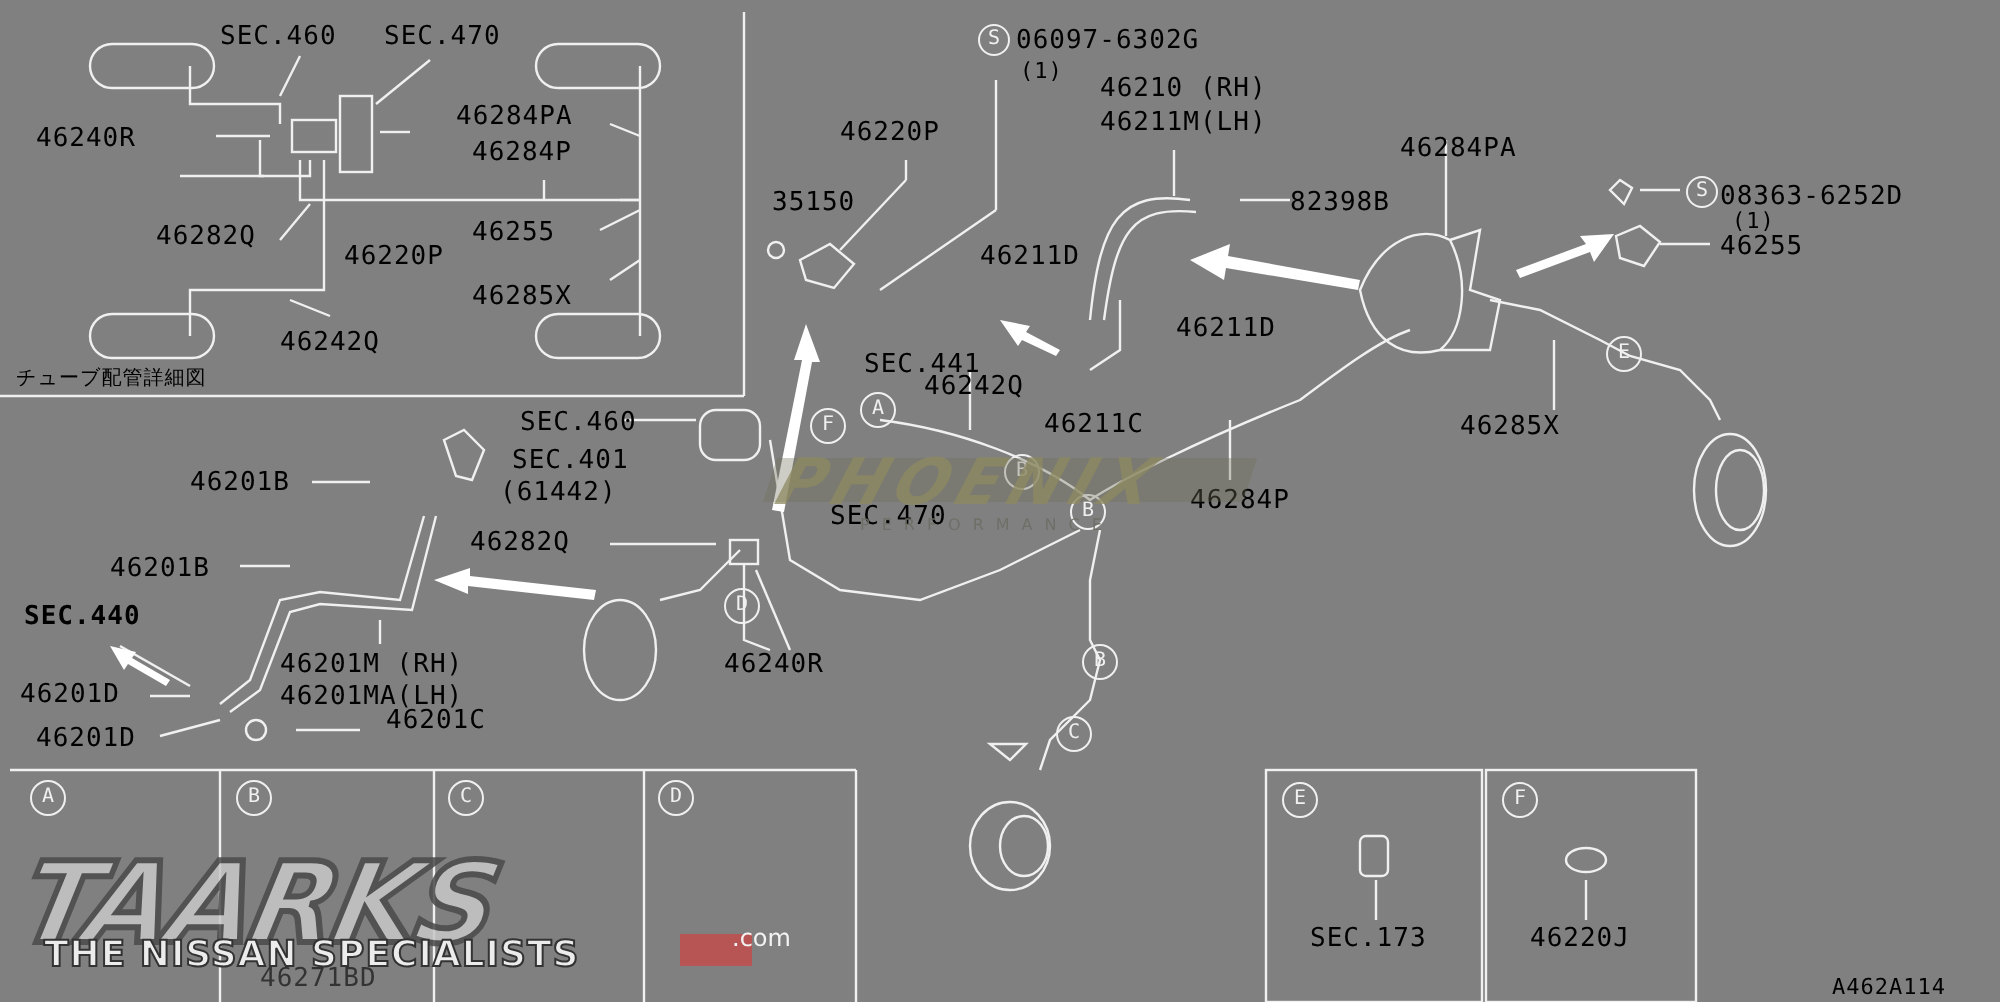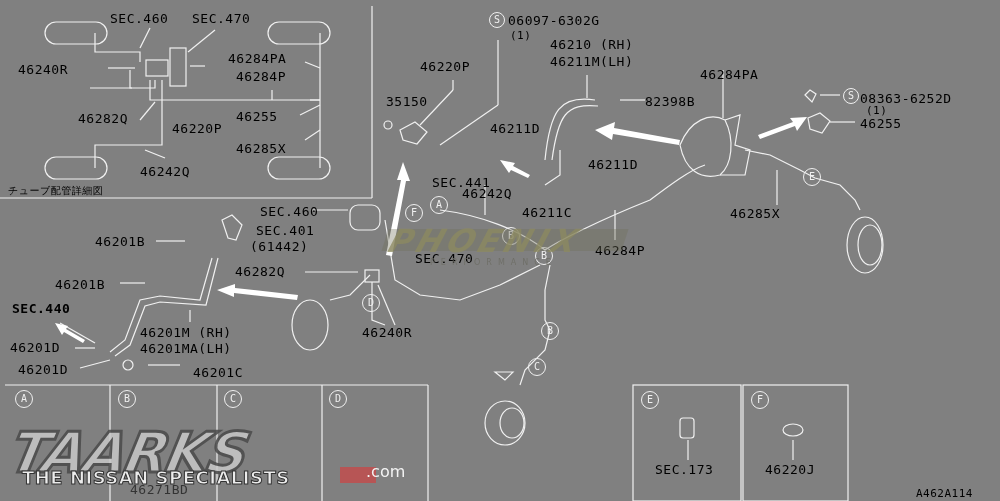--- a/index.html
+++ b/index.html
@@ -1,29 +1,29 @@
 <!DOCTYPE html>
 <html><head>
 <meta charset="utf-8">
 <style>
   html, body { margin:0; padding:0; }
   body { width:1000px; height:501px; background:#808080; position:relative; overflow:hidden;
          font-family:"DejaVu Sans Mono", monospace; color:#f2f2f2; }
   .lbl { position:absolute; font-size:13px; letter-spacing:0.5px; color:#000000; white-space:pre; line-height:1; }
   .lbl.sm { font-size:11px; }
-  .jp { font-family:Liberation Sans, sans-serif; font-size:10px; }
+  .jp { font-family:Liberation Mono, monospace; font-size:10px; }
   svg.lines { position:absolute; left:0; top:0; }
   .circ { position:absolute; width:16px; height:16px; border:1px solid #f0f0f0; border-radius:50%;
           font-size:10px; text-align:center; line-height:16px; color:#f0f0f0; }
   .wm1 { position:absolute; left:12px; top:420px; font-family:"DejaVu Sans", sans-serif; font-weight:bold;
          font-style:italic; font-size:56px; letter-spacing:-2px; color:#c8c8c8;
          -webkit-text-stroke:3px #4a4a4a; transform:skewX(-12deg); opacity:0.85; }
   .wm2 { position:absolute; left:22px; top:467px; font-family:"DejaVu Sans", sans-serif; font-weight:bold;
          font-size:18px; color:#ececec; -webkit-text-stroke:1px #333; letter-spacing:0.5px; }
-  .wm3 { position:absolute; left:366px; top:462px; font-family:"DejaVu Sans", sans-serif; font-size:16px; color:#f3f3f3;text-align:right; }
+  .wm3 { position:absolute; left:366px; top:462px; font-family:"DejaVu Sans", sans-serif; font-size:12px; color:#f3f3f3;text-align:right; }
   .wm3box { position:absolute; left:340px; top:467px; width:36px; height:16px; background:#c44a4a; opacity:0.8; }
   .pwm { position:absolute; left:390px; top:222px; font-family:"DejaVu Sans", sans-serif; font-weight:bold; font-style:italic;
          font-size:32px; color:#8d8a60; letter-spacing:4px; opacity:0.75; transform:skewX(-18deg); }
   .pwm-sub { position:absolute; left:430px; top:258px; font-family:"DejaVu Sans", sans-serif; font-size:8px; color:#6e6e66;
              letter-spacing:6px; opacity:0.9; }
   .pwm-band { position:absolute; left:385px; top:229px; width:240px; height:22px; background:#6f6f58; opacity:0.35; transform:skewX(-18deg); }
 </style>
 </head>
 <body>
 
@@ -178,21 +178,21 @@
 <div class="lbl" style="left:95px;top:235px;">46201B</div>
 <div class="lbl" style="left:235px;top:265px;">46282Q</div>
 <div class="lbl" style="left:55px;top:278px;">46201B</div>
 <div class="lbl" style="left:12px;top:302px;font-weight:bold;">SEC.440</div>
 <div class="lbl" style="left:415px;top:252px;">SEC.470</div>
 <div class="lbl" style="left:362px;top:326px;">46240R</div>
 <div class="lbl" style="left:140px;top:326px;">46201M (RH)</div>
 <div class="lbl" style="left:140px;top:342px;">46201MA(LH)</div>
 <div class="lbl" style="left:10px;top:341px;">46201D</div>
 <div class="lbl" style="left:18px;top:363px;">46201D</div>
-<div class="lbl" style="left:193px;top:366px;text-align:right;">46201C</div>
+<div class="lbl" style="left:193px;top:354px;text-align:right;">46201C</div>
 
 <div class="circ" style="left:430px;top:196px;">A</div>
 <div class="circ" style="left:502px;top:227px;">B</div>
 <div class="circ" style="left:535px;top:247px;">B</div>
 <div class="circ" style="left:541px;top:322px;">B</div>
 <div class="circ" style="left:528px;top:358px;">C</div>
 <div class="circ" style="left:362px;top:294px;">D</div>
 <div class="circ" style="left:803px;top:168px;">E</div>
 <div class="circ" style="left:405px;top:204px;">F</div>
 

